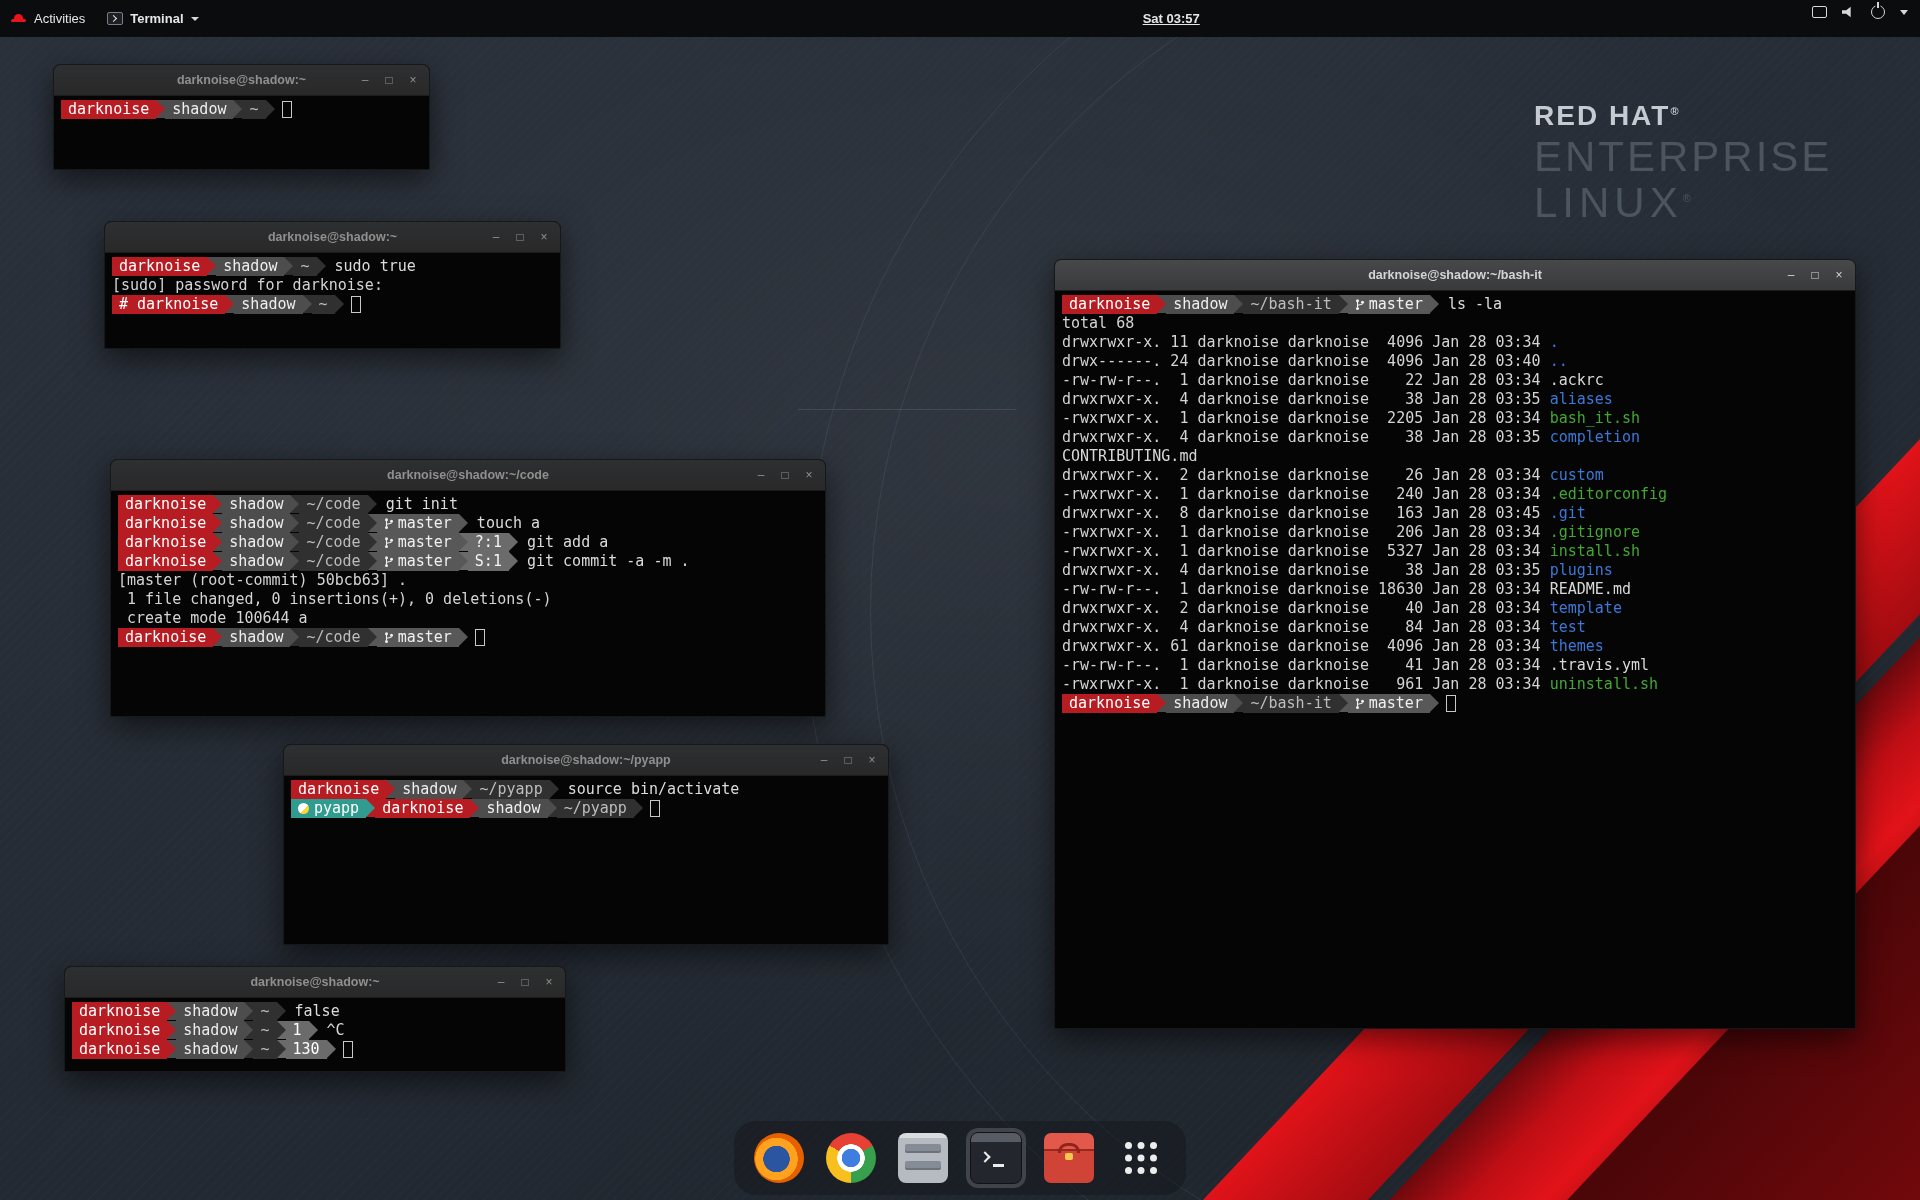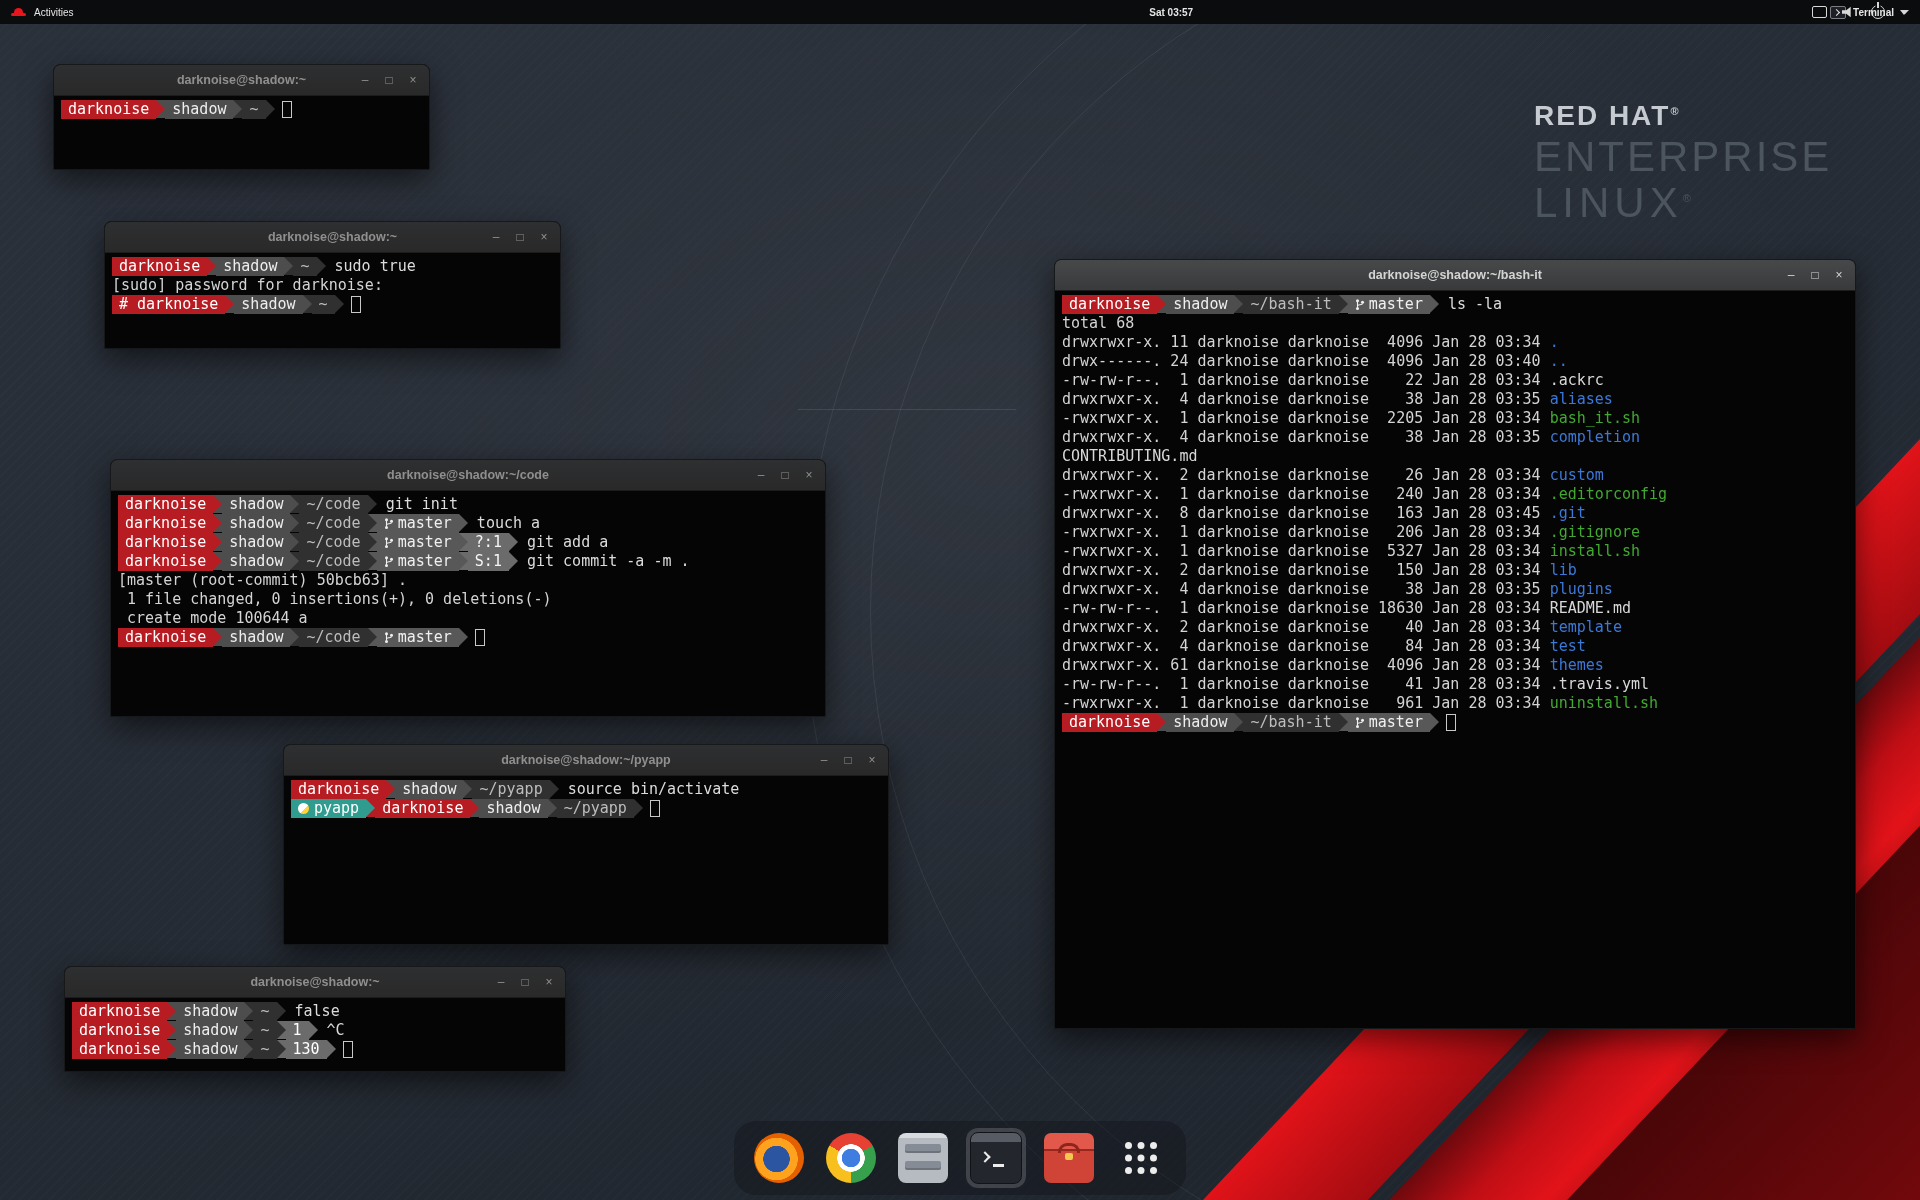--- a/index.html
+++ b/index.html
@@ -29,24 +29,24 @@
     background:rgba(190,200,215,0.14);}
 
   
   #rhel-logo{position:absolute;left:1534px;top:102px;z-index:2;line-height:1;}
   #rhel-logo .l1{font-size:28px;font-weight:bold;letter-spacing:2px;color:#c6cbd1;}
   #rhel-logo .l2{font-size:42px;letter-spacing:3px;color:#4c545d;margin-top:6px;}
   #rhel-logo .l3{font-size:42px;letter-spacing:5px;color:#4c545d;margin-top:4px;}
   #rhel-logo sup{font-size:11px;color:inherit;}
 
   
-  #topbar{position:absolute;left:0;top:0;right:0;height:24px;background:#0b0c0e;
-    color:#e6e6e6;font-size:10px;z-index:100;display:flex;align-items:center;justify-content:space-between;}
+  #topbar{position:absolute;left:0;top:0;right:0;height:37px;background:#0b0c0e;
+    color:#e6e6e6;font-size:13px;z-index:100;display:flex;align-items:center;}
   .tb-item{display:flex;align-items:center;gap:7px;height:24px;padding:0 11px;cursor:default;}
-  .tb-clock{position:absolute;left:61%;transform:translateX(-50%);font-weight:bold;}
+  .tb-clock{position:absolute;left:61%;transform:translateX(-50%);font-weight:bold;text-decoration:underline;}
   .tb-right{position:absolute;right:0;top:0;height:24px;display:flex;align-items:center;
     gap:15px;padding:0 12px;}
   .rh-icon{position:relative;width:16px;height:15px;display:inline-block;}
   .rh-icon::before{content:"";position:absolute;left:3px;top:3px;width:9px;height:5px;
     background:#e8151c;border-radius:5px 5px 0 0;}
   .rh-icon::after{content:"";position:absolute;left:0;top:8px;width:15px;height:3px;
     background:#e8151c;border-radius:2px;}
   .term-ic{position:relative;width:14px;height:11px;background:#1d1f24;
     border:1px solid #7a7d82;border-radius:2px;display:inline-block;}
   .term-ic::before{content:"";position:absolute;left:3px;top:3px;width:4px;height:4px;
@@ -283,21 +283,20 @@
           <div class="tline"><span class="ls-meta">-rw-rw-r--.  1 darknoise darknoise    22 Jan 28 03:34 </span><span class="ls-name" style="color: rgb(216, 216, 216);">.ackrc</span></div>
           <div class="tline"><span class="ls-meta">drwxrwxr-x.  4 darknoise darknoise    38 Jan 28 03:35 </span><span class="ls-name" style="color: rgb(60, 120, 216);">aliases</span></div>
           <div class="tline"><span class="ls-meta">-rwxrwxr-x.  1 darknoise darknoise  2205 Jan 28 03:34 </span><span class="ls-name" style="color: rgb(67, 168, 50);">bash_it.sh</span></div>
           <div class="tline"><span class="ls-meta">drwxrwxr-x.  4 darknoise darknoise    38 Jan 28 03:35 </span><span class="ls-name" style="color: rgb(60, 120, 216);">completion</span></div>
           <div class="tline"><span class="ls-name" style="color: rgb(216, 216, 216);">CONTRIBUTING.md</span></div>
           <div class="tline"><span class="ls-meta">drwxrwxr-x.  2 darknoise darknoise    26 Jan 28 03:34 </span><span class="ls-name" style="color: rgb(60, 120, 216);">custom</span></div>
           <div class="tline"><span class="ls-meta">-rwxrwxr-x.  1 darknoise darknoise   240 Jan 28 03:34 </span><span class="ls-name" style="color: rgb(67, 168, 50);">.editorconfig</span></div>
           <div class="tline"><span class="ls-meta">drwxrwxr-x.  8 darknoise darknoise   163 Jan 28 03:45 </span><span class="ls-name" style="color: rgb(60, 120, 216);">.git</span></div>
           <div class="tline"><span class="ls-meta">-rwxrwxr-x.  1 darknoise darknoise   206 Jan 28 03:34 </span><span class="ls-name" style="color: rgb(67, 168, 50);">.gitignore</span></div>
           <div class="tline"><span class="ls-meta">-rwxrwxr-x.  1 darknoise darknoise  5327 Jan 28 03:34 </span><span class="ls-name" style="color: rgb(67, 168, 50);">install.sh</span></div>
-          <div class="tline"><span class="ls-meta">drwxrwxr-x.  2 darknoise darknoise   150 Jan 28 03:34 </span><span class="ls-name" style="color: rgb(60, 120, 216);">lib</span></div>
           <div class="tline"><span class="ls-meta">drwxrwxr-x.  4 darknoise darknoise    38 Jan 28 03:35 </span><span class="ls-name" style="color: rgb(60, 120, 216);">plugins</span></div>
           <div class="tline"><span class="ls-meta">-rw-rw-r--.  1 darknoise darknoise 18630 Jan 28 03:34 </span><span class="ls-name" style="color: rgb(216, 216, 216);">README.md</span></div>
           <div class="tline"><span class="ls-meta">drwxrwxr-x.  2 darknoise darknoise    40 Jan 28 03:34 </span><span class="ls-name" style="color: rgb(60, 120, 216);">template</span></div>
           <div class="tline"><span class="ls-meta">drwxrwxr-x.  4 darknoise darknoise    84 Jan 28 03:34 </span><span class="ls-name" style="color: rgb(60, 120, 216);">test</span></div>
           <div class="tline"><span class="ls-meta">drwxrwxr-x. 61 darknoise darknoise  4096 Jan 28 03:34 </span><span class="ls-name" style="color: rgb(60, 120, 216);">themes</span></div>
           <div class="tline"><span class="ls-meta">-rw-rw-r--.  1 darknoise darknoise    41 Jan 28 03:34 </span><span class="ls-name" style="color: rgb(216, 216, 216);">.travis.yml</span></div>
           <div class="tline"><span class="ls-meta">-rwxrwxr-x.  1 darknoise darknoise   961 Jan 28 03:34 </span><span class="ls-name" style="color: rgb(67, 168, 50);">uninstall.sh</span></div>
           <div class="tline"><span class="seg" style="background: rgb(183, 28, 34); color: rgb(255, 255, 255);">darknoise</span><span class="sep" style="border-left-color: rgb(183, 28, 34); border-top-color: rgb(77, 77, 77); border-bottom-color: rgb(77, 77, 77);"></span><span class="seg" style="background: rgb(77, 77, 77); color: rgb(238, 238, 238);">shadow</span><span class="sep" style="border-left-color: rgb(77, 77, 77); border-top-color: rgb(48, 48, 48); border-bottom-color: rgb(48, 48, 48);"></span><span class="seg" style="background: rgb(48, 48, 48); color: rgb(189, 189, 189);">~/bash-it</span><span class="sep" style="border-left-color: rgb(48, 48, 48); border-top-color: rgb(88, 88, 88); border-bottom-color: rgb(88, 88, 88);"></span><span class="seg" style="background: rgb(88, 88, 88); color: rgb(240, 240, 240);"><span class="seg-icon"><svg viewBox="0 0 10 13" width="10" height="13">
                   <path d="M2.5 4 V9.5 M2.5 8 C2.5 6 7.5 7.5 7.5 5.5" stroke="#f0f0f0" fill="none" stroke-width="1.1"></path>
                   <circle cx="2.5" cy="2.8" r="1.5" fill="#f0f0f0"></circle>

